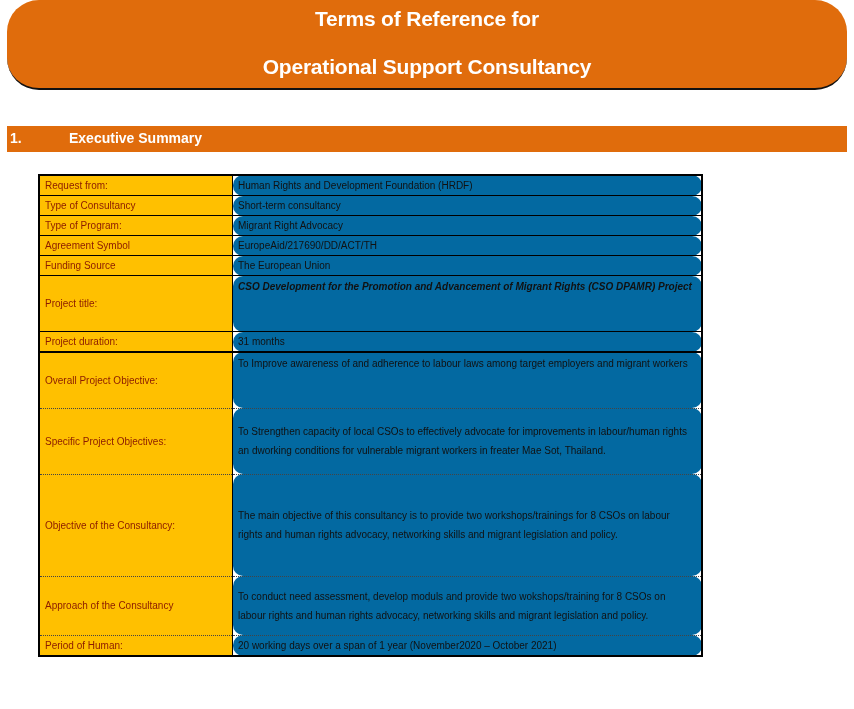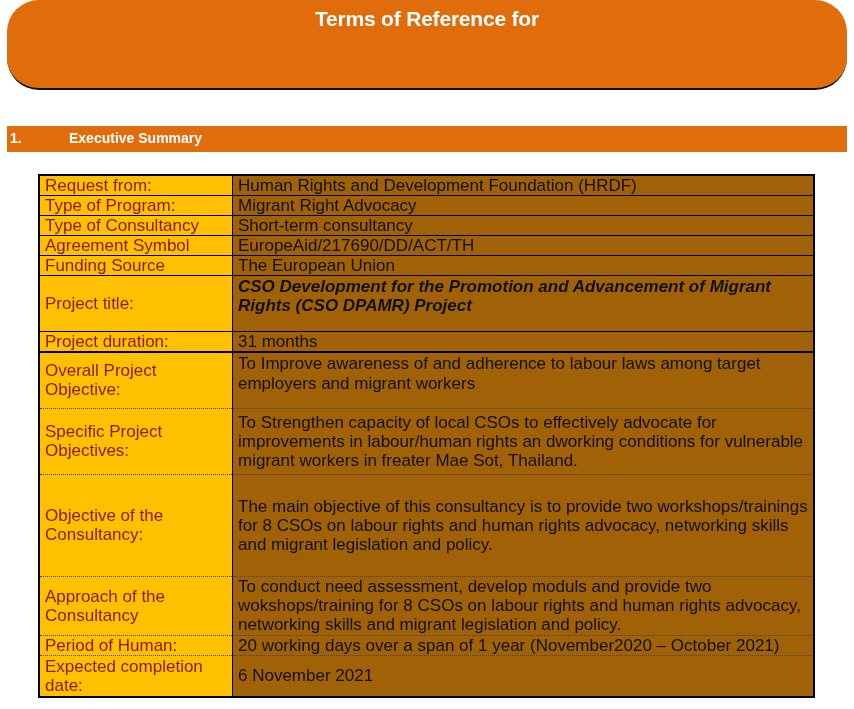--- a/index.html
+++ b/index.html
@@ -8,56 +8,57 @@
   .title-banner { position:absolute; left:7px; top:0; width:840px; height:88px;
                   background:#e06c0c; border-bottom:2px solid #111;border-radius:32px; }
   .title-line { position:absolute; left:0; width:100%; text-align:center; color:#ffffff;
                 font-weight:bold; font-size:21px; letter-spacing:-0.2px; }
   .title-line.l1 { top:7px; }
   .title-line.l2 { top:55px; }
   .section-bar { position:absolute; left:7px; top:126px; width:840px; height:26px;
                  background:#e06c0c; color:#fff; font-weight:bold; font-size:14px; }
   .section-num { position:absolute; left:3px; top:4px; }
   .section-title { position:absolute; left:62px; top:4px; }
-  table.tor { position:absolute; left:38px; top:174px; width:777px; border-collapse:collapse;
-              font-size:17px; border:2px solid #000; }
+  table.tor { position:absolute; left:38px; top:174px; width:665px; border-collapse:collapse;
+              font-size:10px; border:2px solid #000; }
   table.tor td { padding:0 5px; vertical-align:middle; line-height:19px; }
   td.lbl { width:182px; background:#ffc000; color:#8b1a00; border-right:1.5px solid #000; }
-  td.val { color:#111; background:#a16207; }
+  td.val { color:#111; background:#0369a1;border-radius:10px; }
   tr.solid td { border-bottom:1px solid #000; }
   tr.thick td { border-bottom:2px solid #000; }
   tr.dotted td { border-bottom:1px dotted #444; }
   td.val.bi { font-weight:bold; font-style:italic; vertical-align:top; padding-top:1px; }
   td.val.top { vertical-align:top; padding-top:1px; }
 </style>
 </head>
 <body>
 
 <div class="title-banner">
   <div class="title-line l1">Terms of Reference for</div>
+  <div class="title-line l2">Operational Support Consultancy</div>
 </div>
 
 <div class="section-bar">
   <span class="section-num">1.</span>
   <span class="section-title">Executive Summary</span>
 </div>
 
 <table class="tor">
   <tbody>
       <tr class="solid" style="height:19px">
     <td class="lbl">Request from:</td>
     <td class="val">Human Rights and Development Foundation (HRDF)</td>
   </tr>
   <tr class="solid" style="height:19px">
+    <td class="lbl">Type of Consultancy</td>
+    <td class="val">Short-term consultancy</td>
+  </tr>
+  <tr class="solid" style="height:19px">
     <td class="lbl">Type of Program:</td>
     <td class="val">Migrant Right Advocacy</td>
-  </tr>
-  <tr class="solid" style="height:19px">
-    <td class="lbl">Type of Consultancy</td>
-    <td class="val">Short-term consultancy</td>
   </tr>
   <tr class="solid" style="height:19px">
     <td class="lbl">Agreement Symbol</td>
     <td class="val">EuropeAid/217690/DD/ACT/TH</td>
   </tr>
   <tr class="solid" style="height:19px">
     <td class="lbl">Funding Source</td>
     <td class="val">The European Union</td>
   </tr>
   <tr class="solid" style="height:56px">
@@ -81,18 +82,14 @@
     <td class="val">The main objective of this consultancy is to provide two workshops/trainings for 8 CSOs on labour rights and human rights advocacy, networking skills and migrant legislation and policy.</td>
   </tr>
   <tr class="dotted" style="height:59px">
     <td class="lbl">Approach of the Consultancy</td>
     <td class="val">To conduct need assessment, develop moduls and provide two wokshops/training for 8 CSOs on labour rights and human rights advocacy, networking skills and migrant legislation and policy.</td>
   </tr>
   <tr class="dotted" style="height:20px">
     <td class="lbl">Period of Human:</td>
     <td class="val">20 working days over a span of 1 year (November2020 – October 2021)</td>
   </tr>
-  <tr style="height:42px">
-    <td class="lbl">Expected completion date:</td>
-    <td class="val">6 November 2021</td>
-  </tr>
 </tbody>
   </table>
 
 </body></html>

